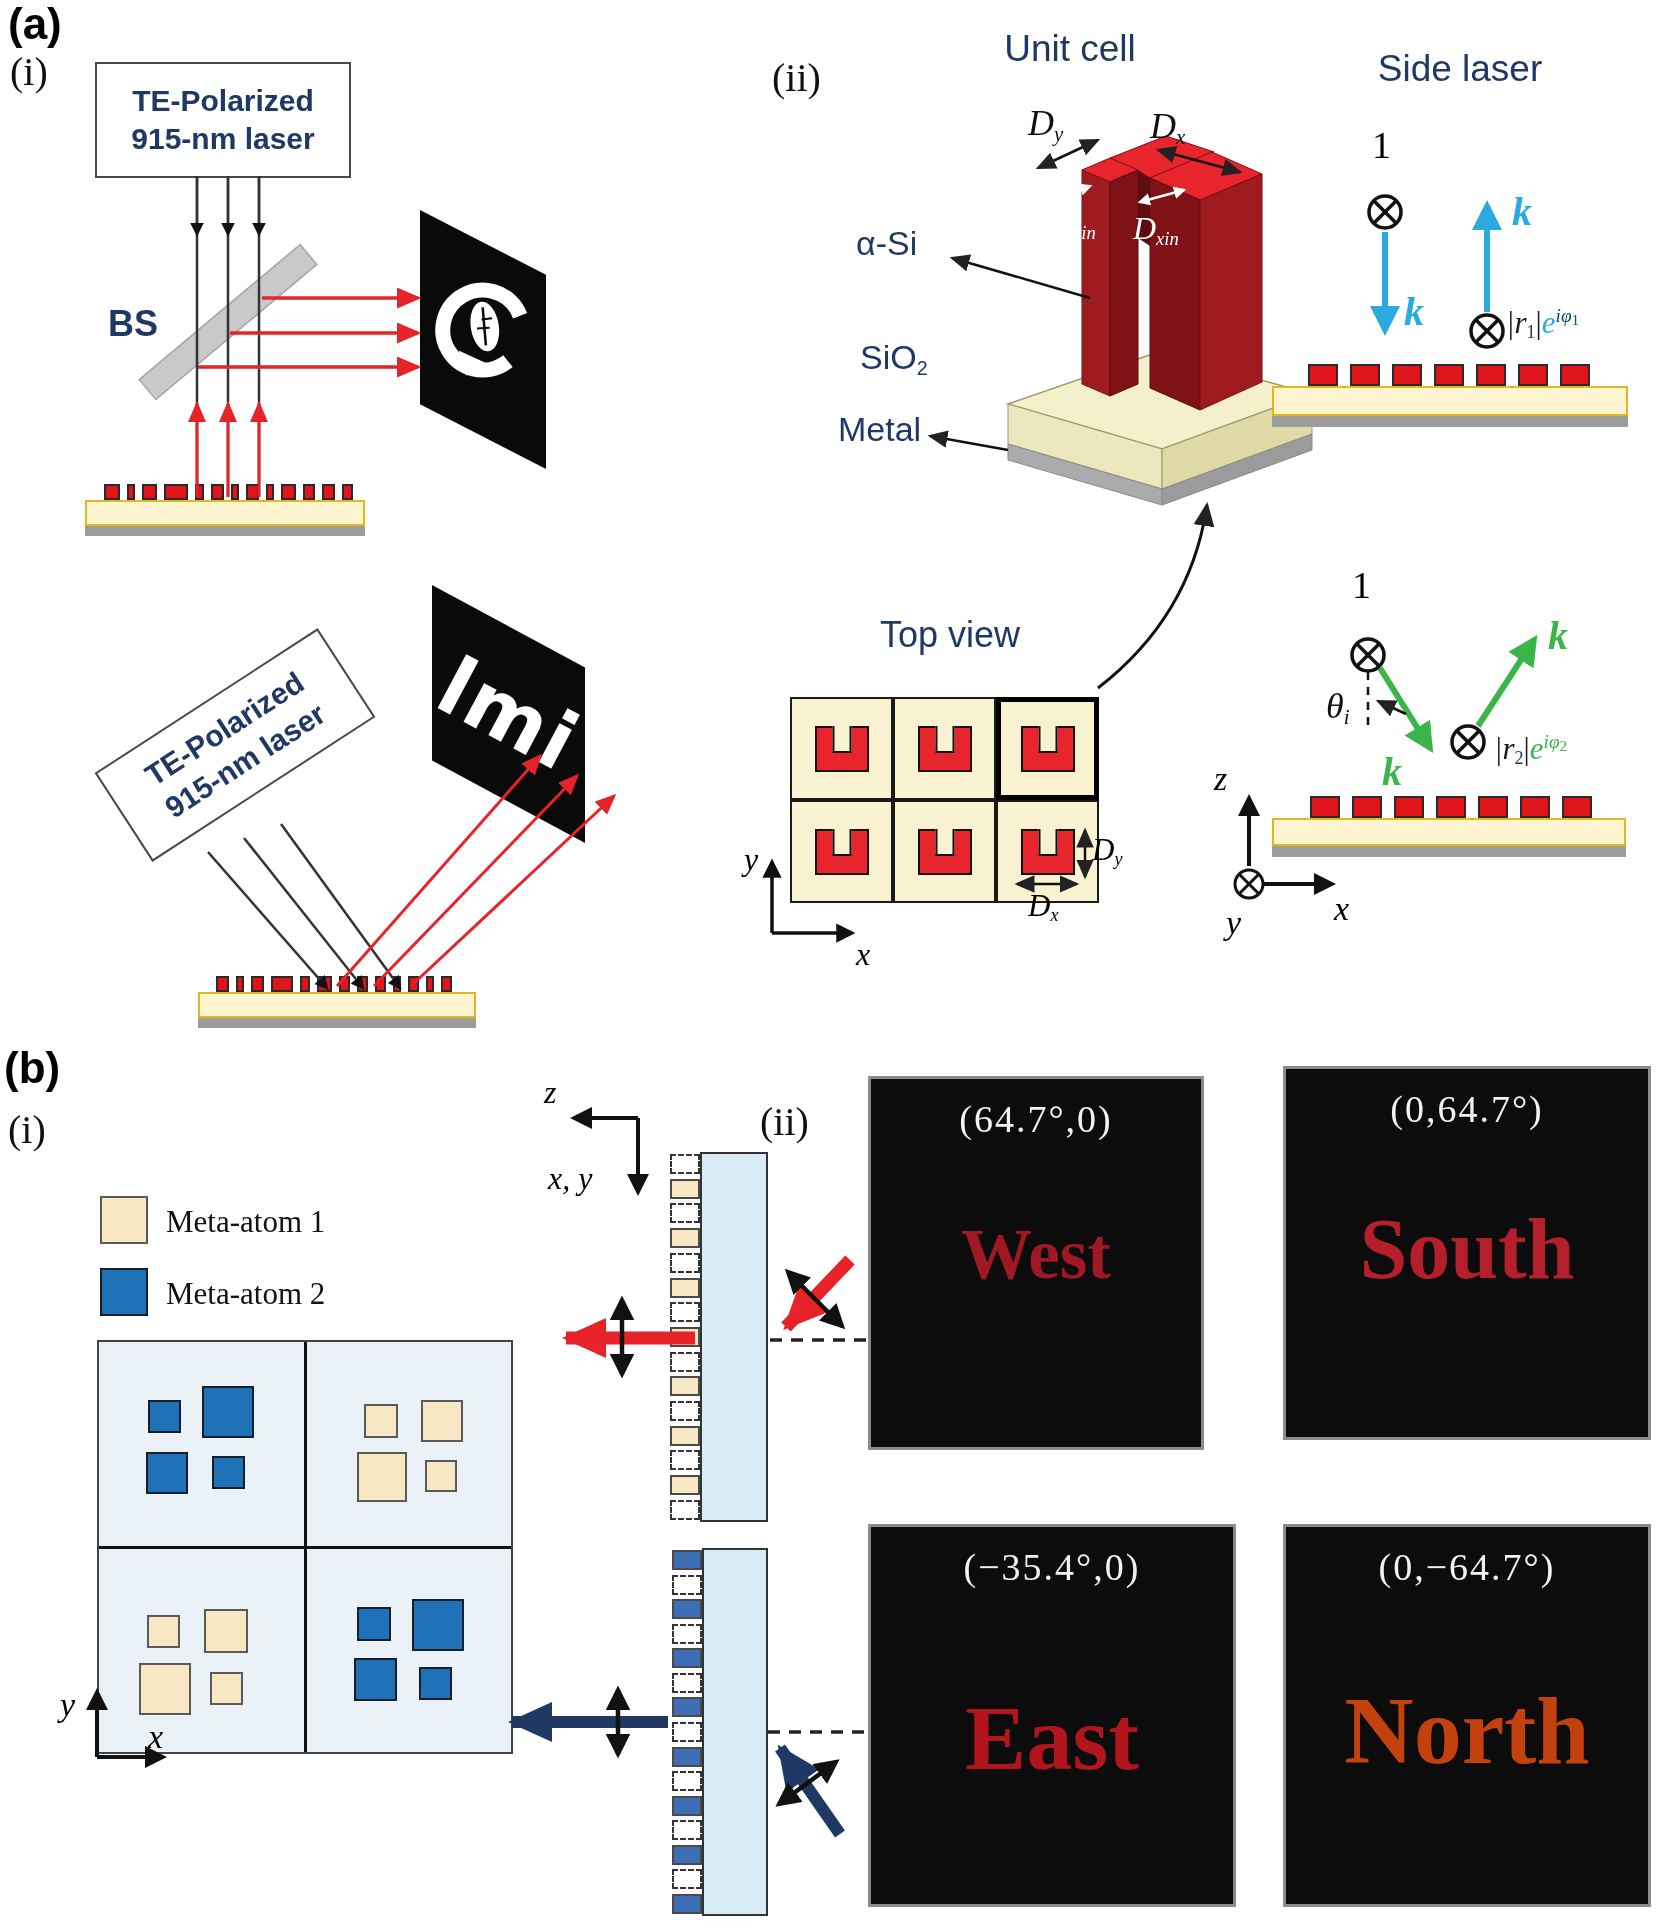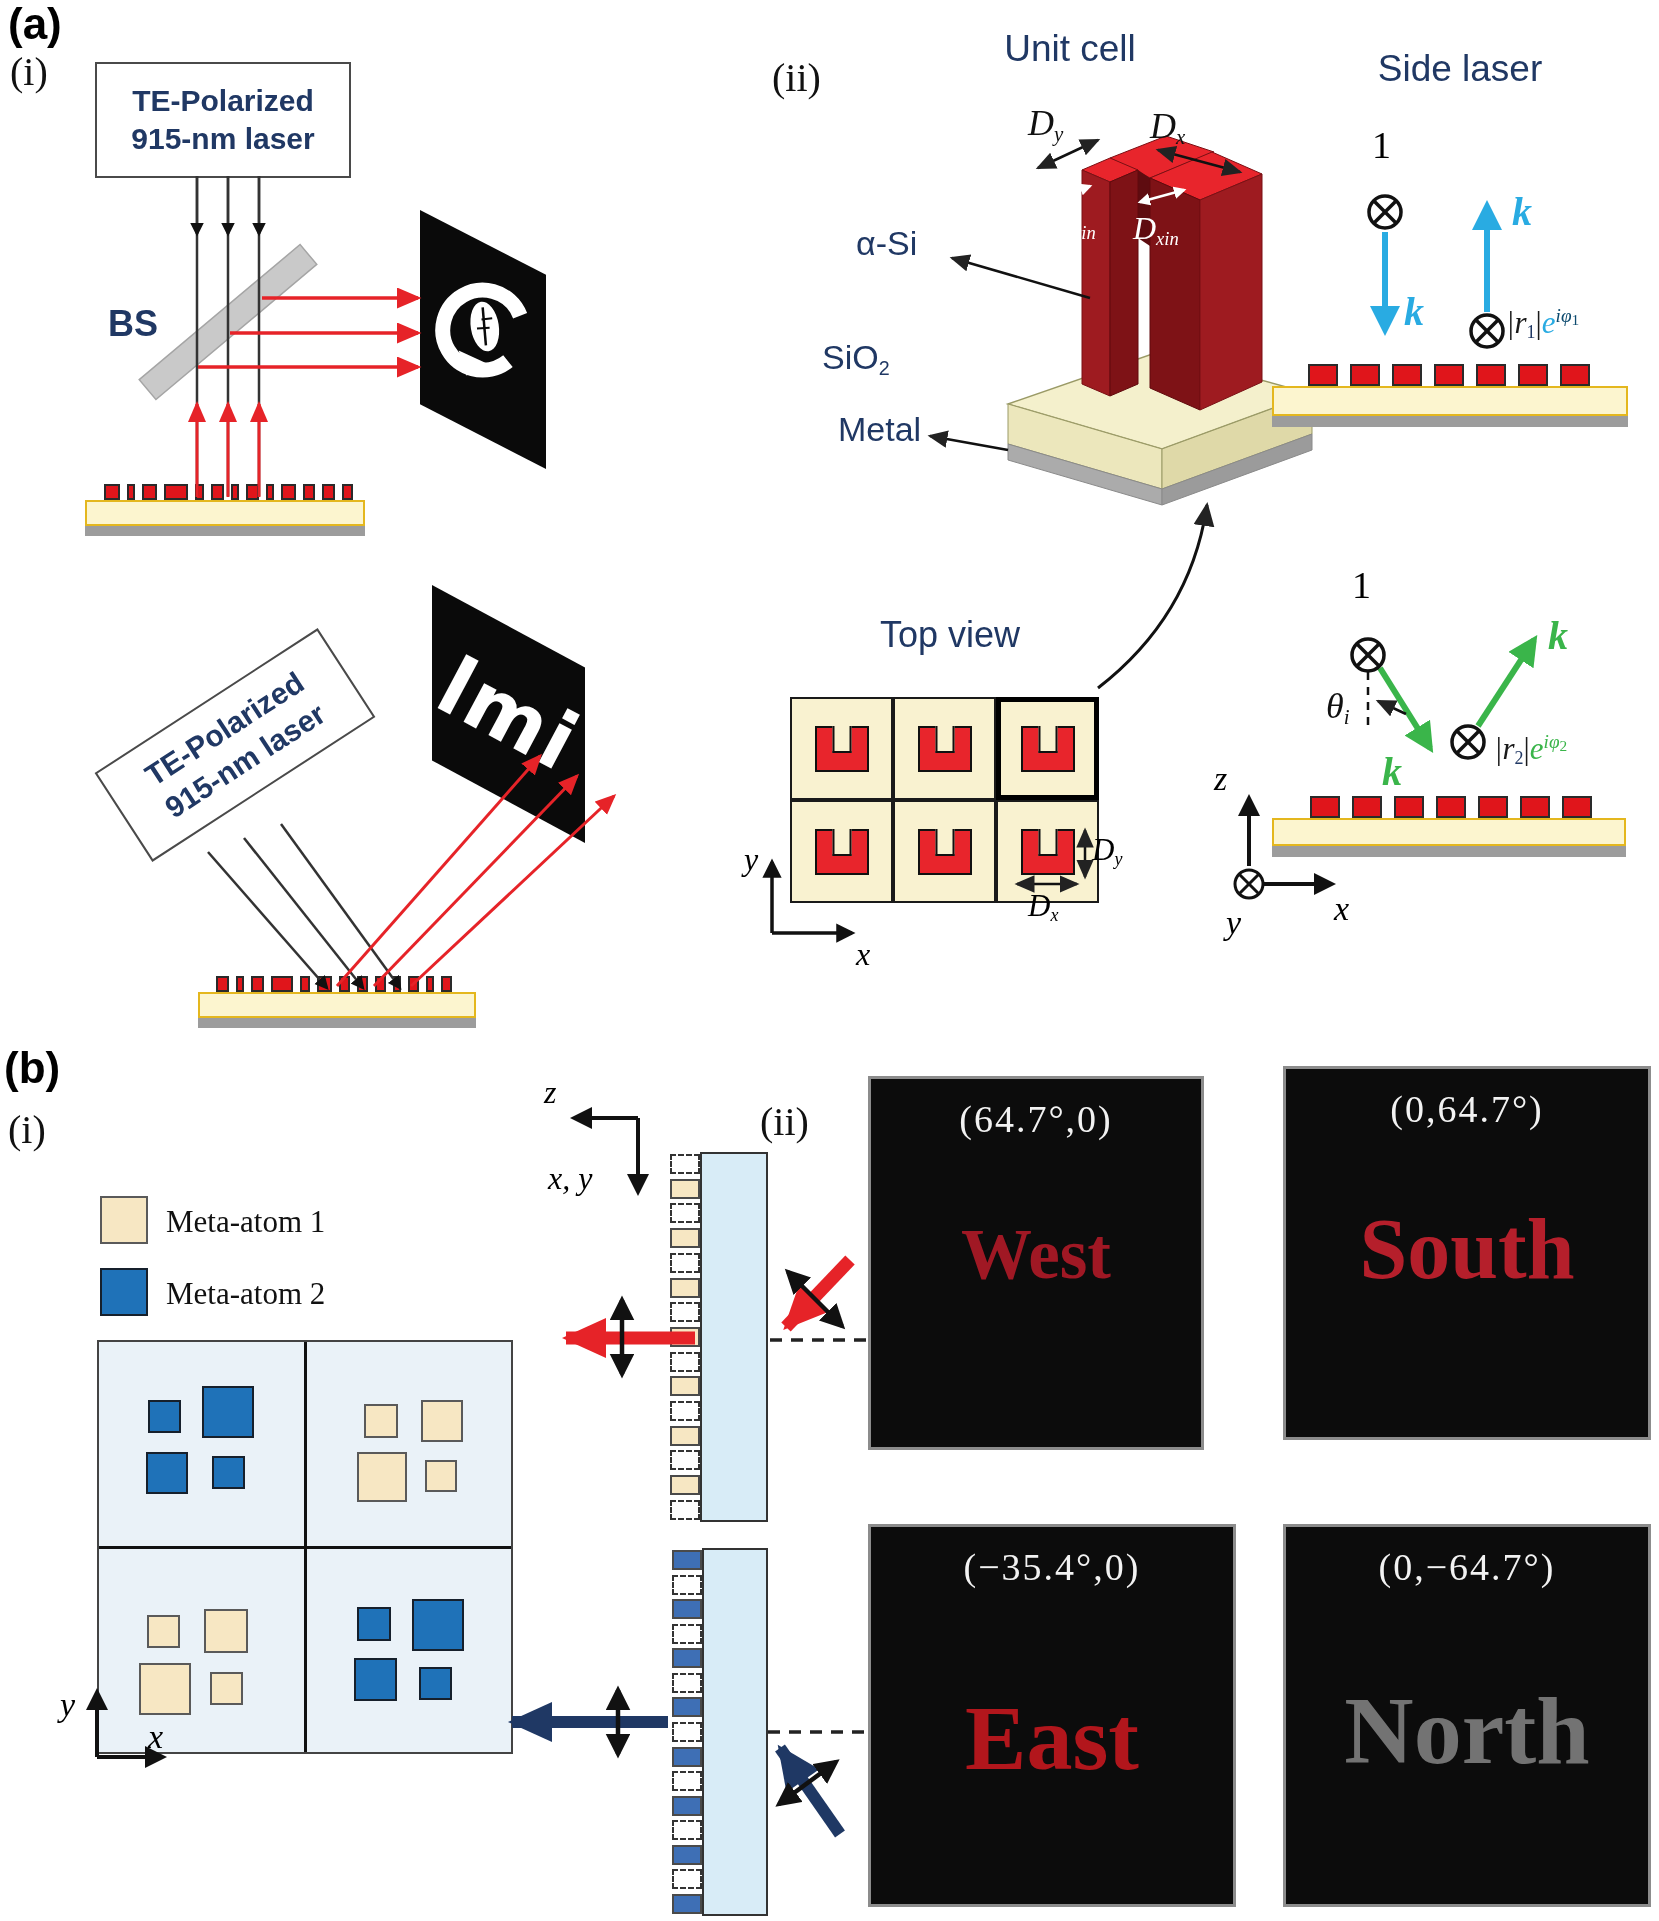--- a/index.html
+++ b/index.html
@@ -164,21 +164,21 @@
   </div>
   <div class="t serif it" style="left:1050px;top:206px;font-size:32px;color:#fff;">
     <span>D</span><span class="sb">yin</span>
   </div>
   <div class="t serif it" style="left:1133px;top:212px;font-size:32px;color:#fff;">
     <span>D</span><span class="sb">xin</span>
   </div>
   <div class="t" style="left:856px;top:226px;font-size:34px;">
     <span class="sans navy">α-Si</span>
   </div>
-  <div class="t sans navy" style="left:822px;top:340px;font-size:34px;">
+  <div class="t sans navy" style="left:860px;top:340px;font-size:34px;">
     <span>SiO</span><span class="sb">2</span>
   </div>
   <div class="t sans navy" style="left:838px;top:412px;font-size:34px;">Metal</div>
 
   <div class="tvgrid">
     <div class="tvc">
         <div class="ushape">
           <div class="unotch"></div>
         </div>
       </div>
@@ -343,21 +343,21 @@
   <div class="rpanel" style="left:1283px;top:1066px;width:368px;height:374px;">
     <div class="ang">(0,64.7°)</div>
     <div class="word" style="top:130px;font-size:86px;color:#B51F2B;">South</div>
   </div>
   <div class="rpanel" style="left:868px;top:1524px;width:368px;height:383px;">
     <div class="ang">(−35.4°,0)</div>
     <div class="word" style="top:158px;font-size:92px;color:#B2161C;">East</div>
   </div>
   <div class="rpanel" style="left:1283px;top:1524px;width:368px;height:383px;">
     <div class="ang">(0,−64.7°)</div>
-    <div class="word" style="top:148px;font-size:96px;color:#737373;">North</div>
+    <div class="word" style="top:148px;font-size:96px;color:#c2410c;">North</div>
   </div>
 
   <svg class="lay">
     <defs>
       <marker id="aB" markerWidth="9" markerHeight="8" refX="7" refY="3.5" orient="auto-start-reverse">
           <path d="M0,0 L8,3.5 L0,7 Z" fill="#222"></path>
         </marker>
       <marker id="aP" markerWidth="6" markerHeight="6" refX="4.5" refY="2.75" orient="auto-start-reverse">
           <path d="M0,0 L5.5,2.75 L0,5.5 Z" fill="#111"></path>
         </marker>

